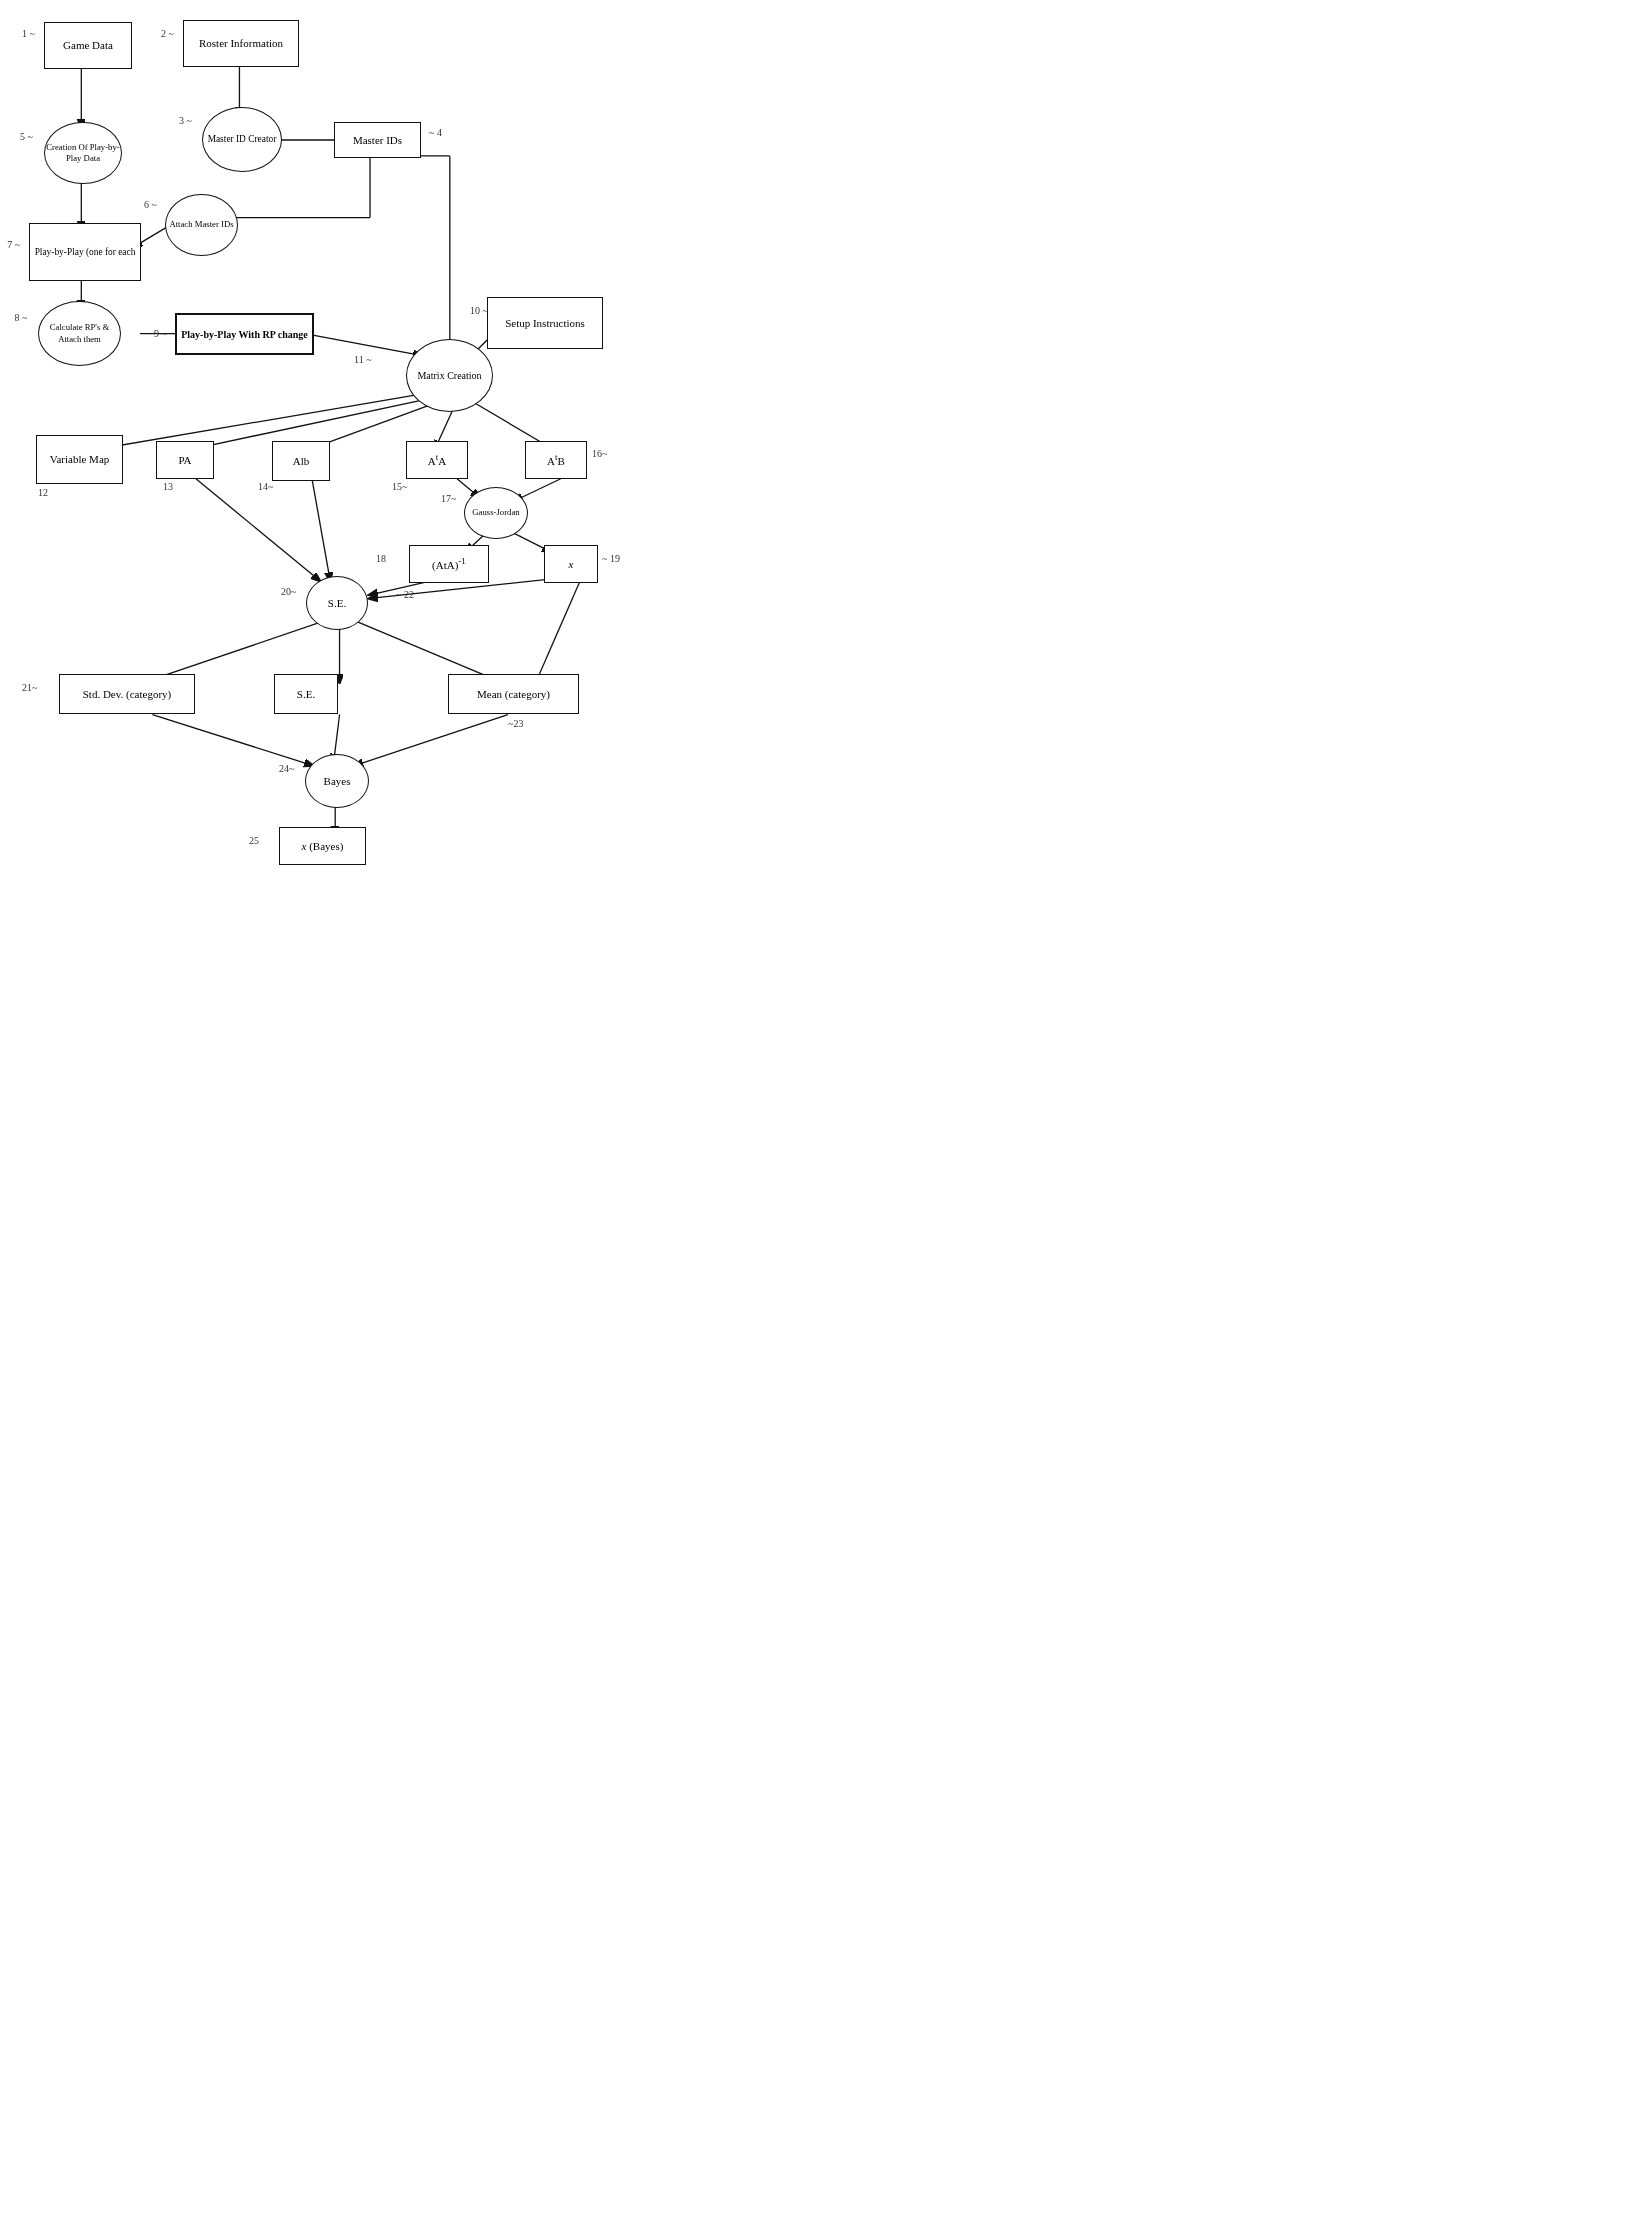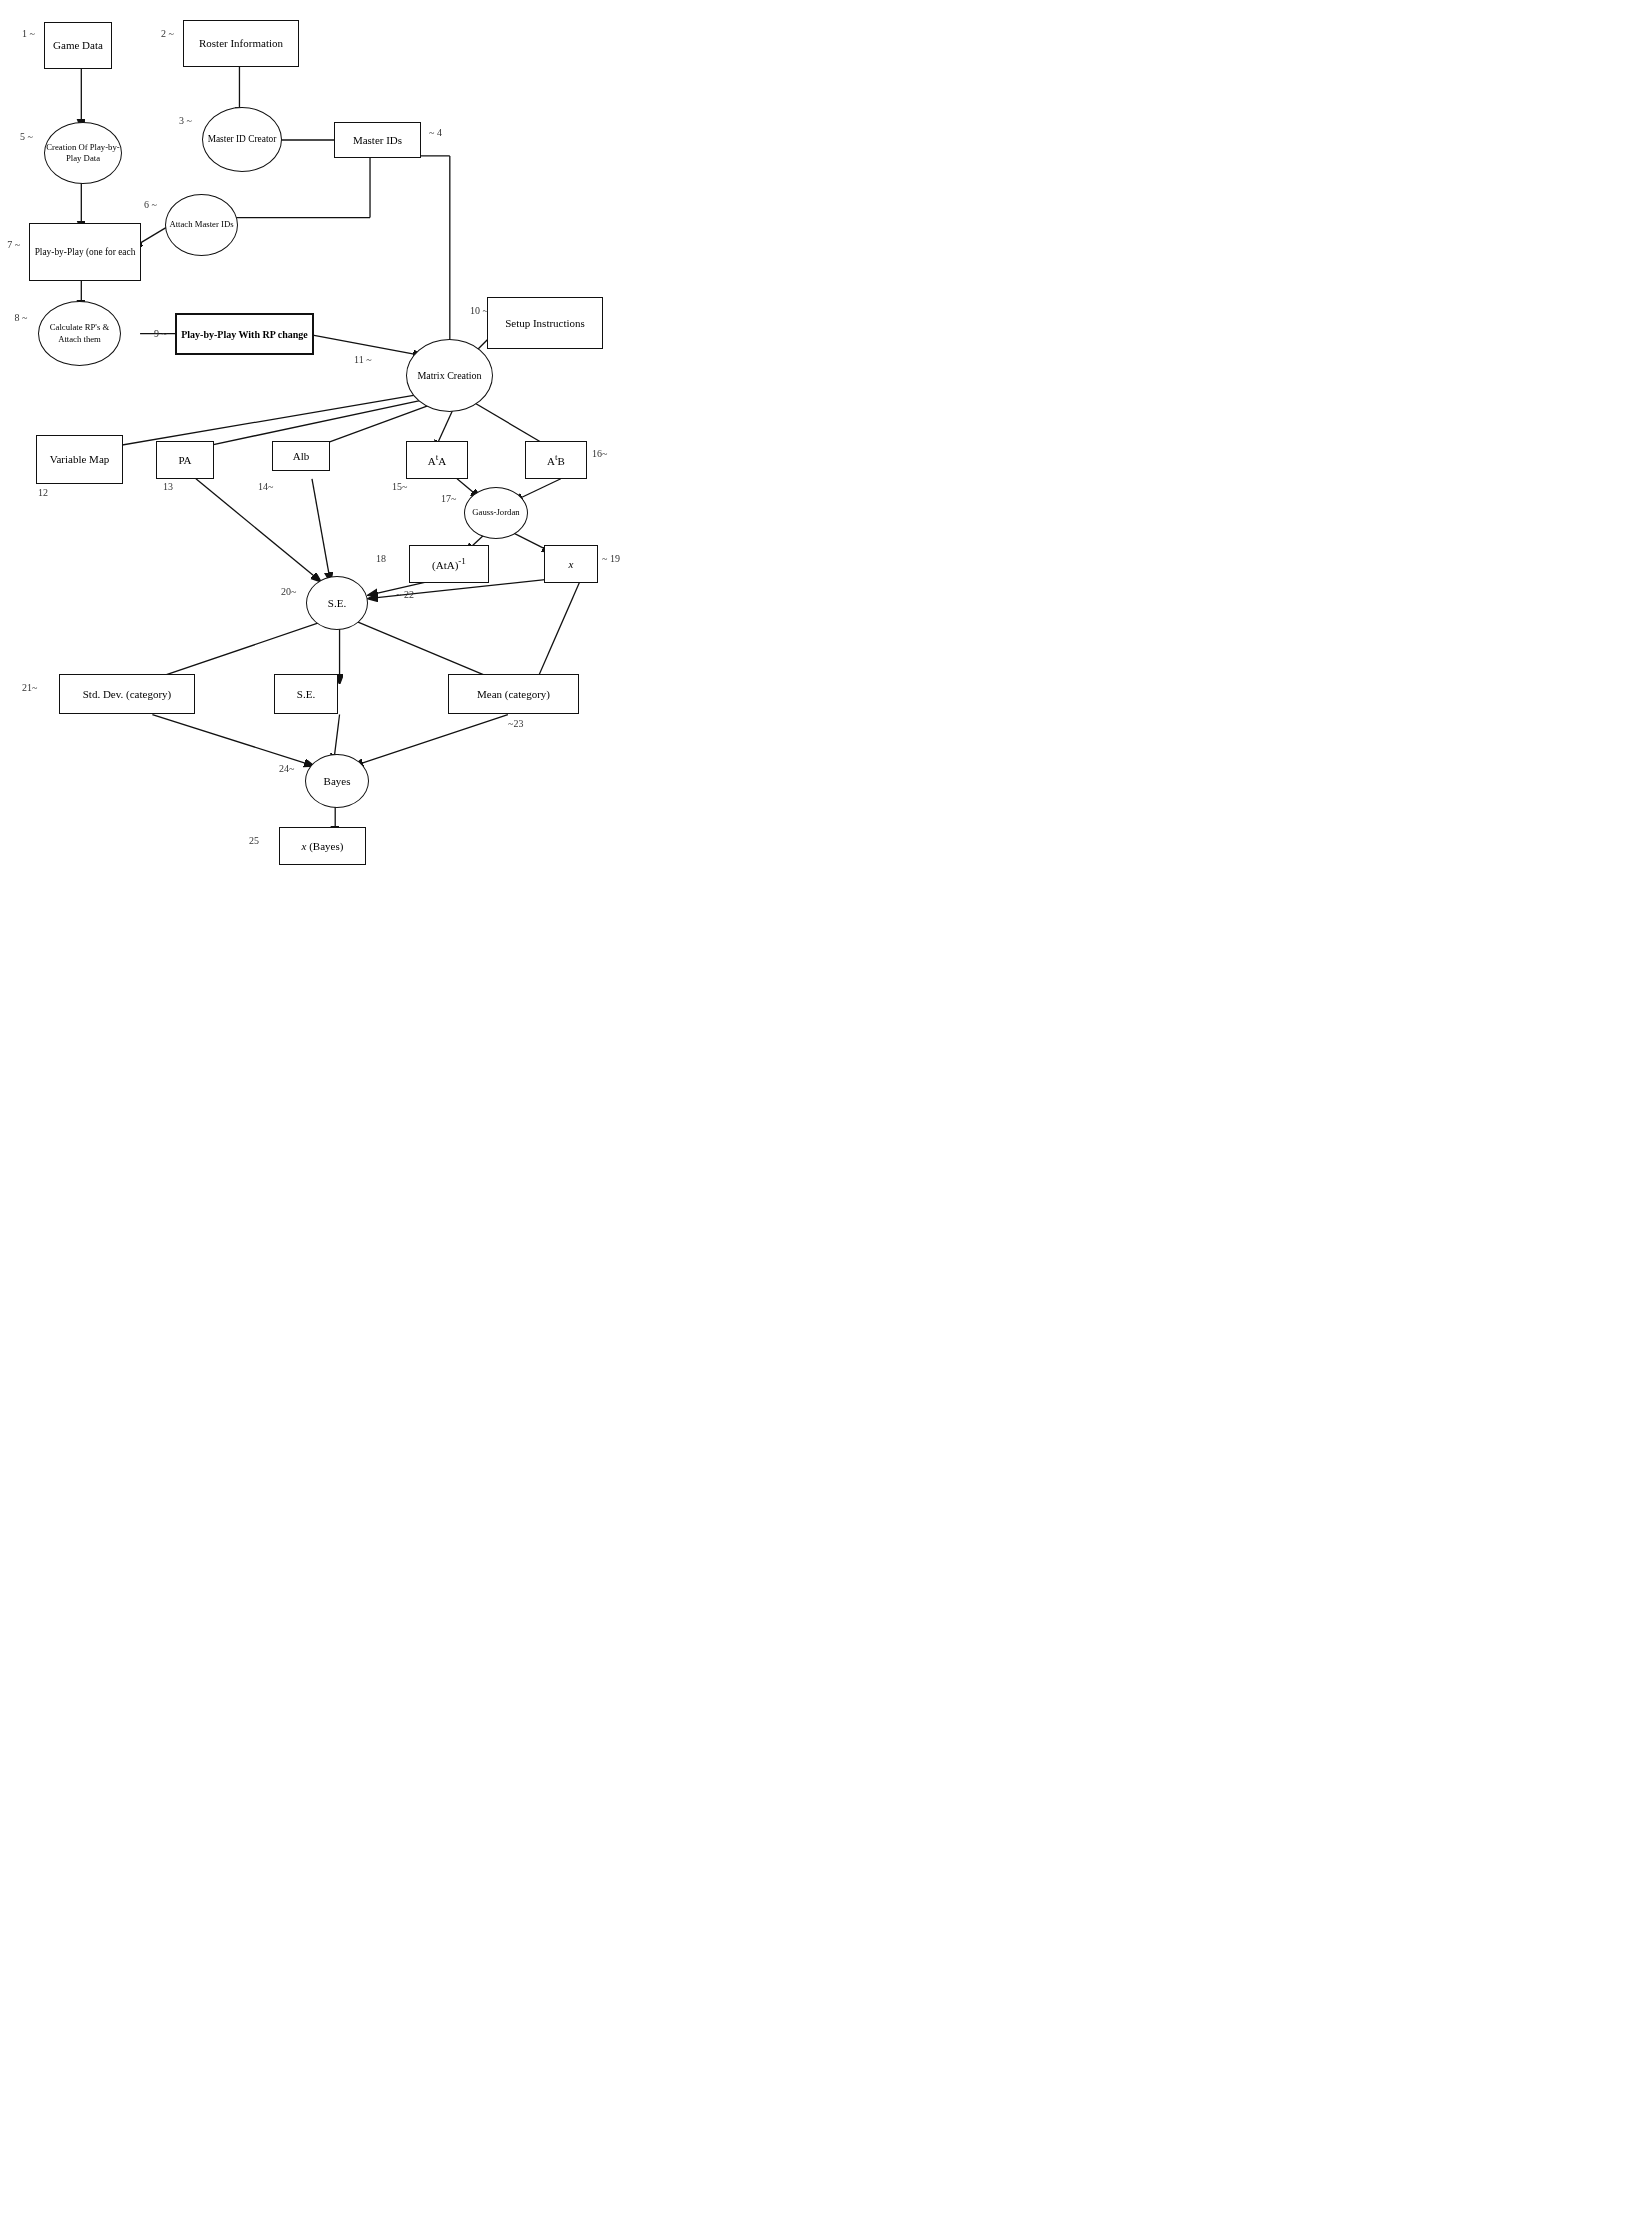--- a/index.html
+++ b/index.html
@@ -131,21 +131,21 @@
 
     <line x1="210" y1="985" x2="430" y2="1055" marker-end="url(#arrow)"></line>
 
     <line x1="468" y1="985" x2="460" y2="1050" marker-end="url(#arrow)"></line>
 
     <line x1="700" y1="985" x2="490" y2="1055" marker-end="url(#arrow)"></line>
 
     <line x1="462" y1="1095" x2="462" y2="1150" marker-end="url(#arrow)"></line>
   </svg>
 
-  <div class="node node-rect" style="left:44px; top:22px; width:68px; height:47px;">
+  <div class="node node-rect" style="left:44px; top:22px; width:88px; height:47px;">
     <span>Game
 Data</span>
   </div>
 
   <div class="node-label" style="left:22px; top:27.6px;">
     <span>1</span> ~
   </div>
 
   <div class="node node-rect" style="left:183px; top:20px; width:116px; height:47px;">
     <span>Roster Information</span>
@@ -236,21 +236,21 @@
   </div>
 
   <div class="node node-rect" style="left:156px; top:441px; width:58px; height:38px;">
     <span>PA</span>
   </div>
 
   <div class="node-label" style="left:163px; top:481px;">
     <span>13</span>
   </div>
 
-  <div class="node node-rect" style="left:272px; top:441px; width:58px; height:30px;">
+  <div class="node node-rect" style="left:272px; top:441px; width:58px; height:40px;">
     <span>Alb</span>
   </div>
 
   <div class="node-label" style="left:258px; top:481px;">
     <span>14</span>~
   </div>
 
   <div class="node node-rect" style="left:406px; top:441px; width:62px; height:38px;">
     <span>A<sup>t</sup>A</span>
   </div>

